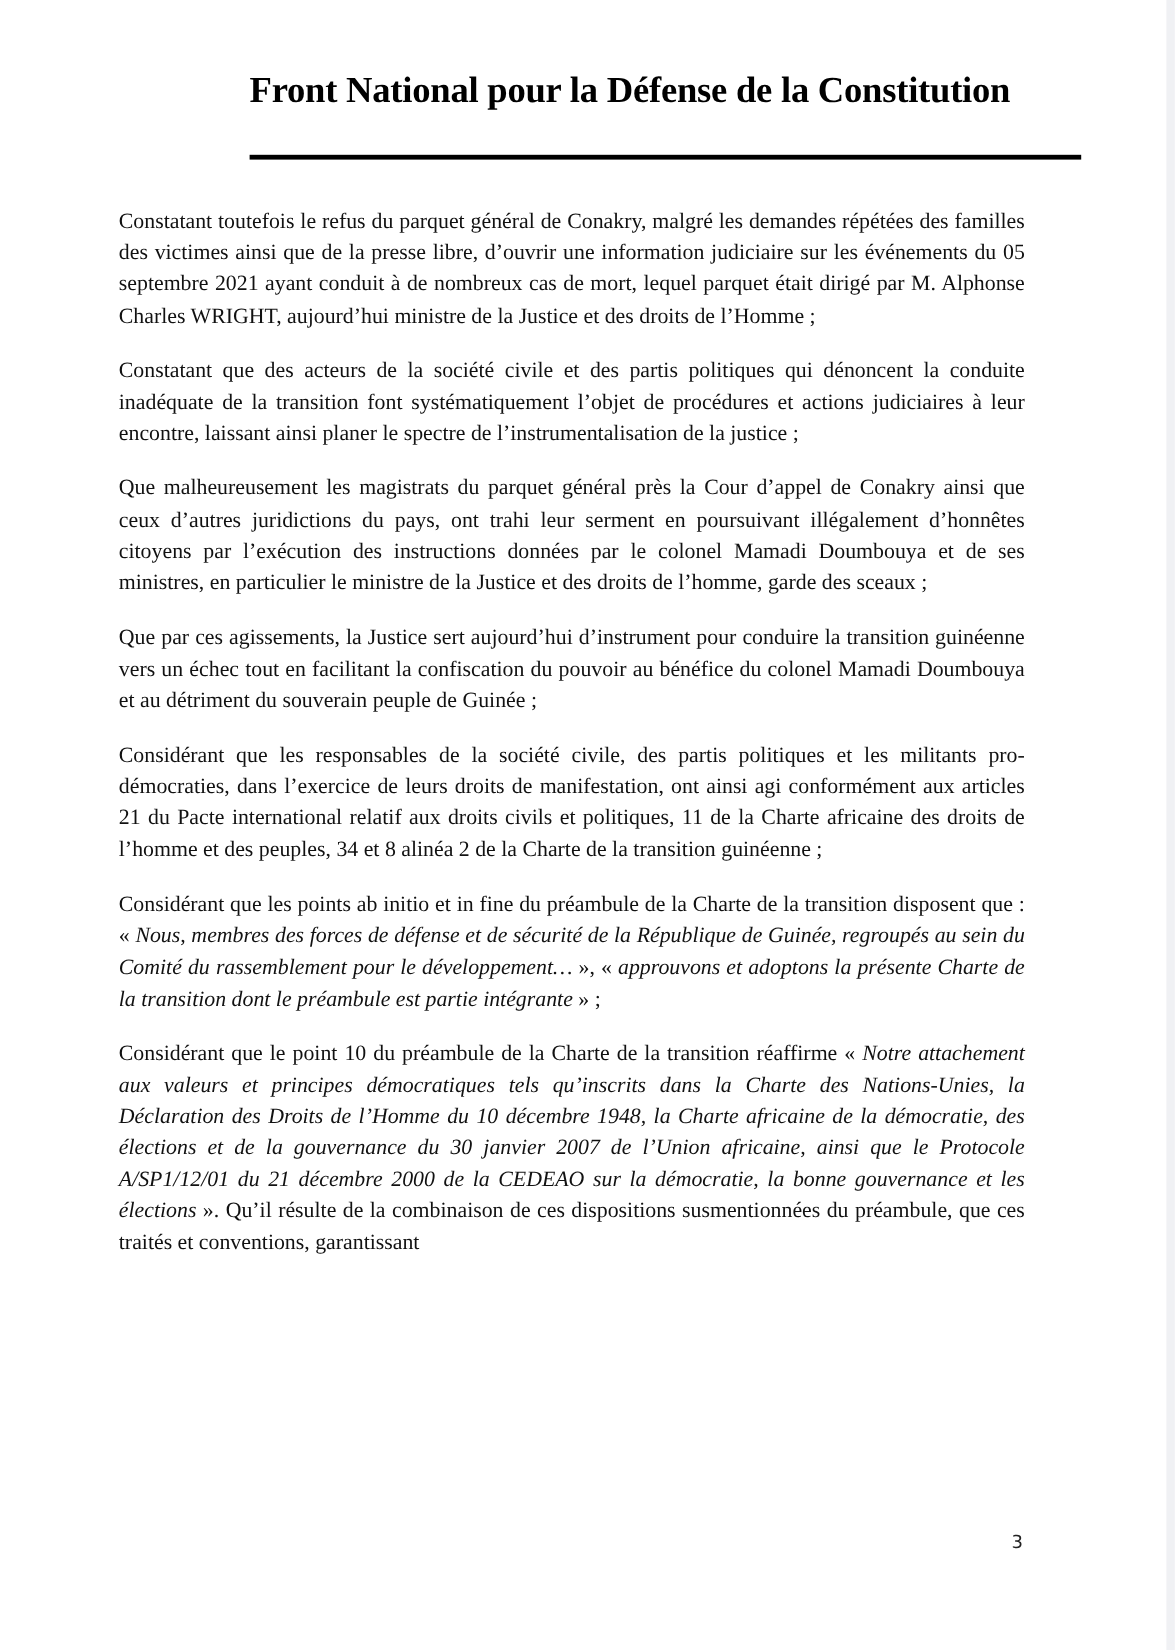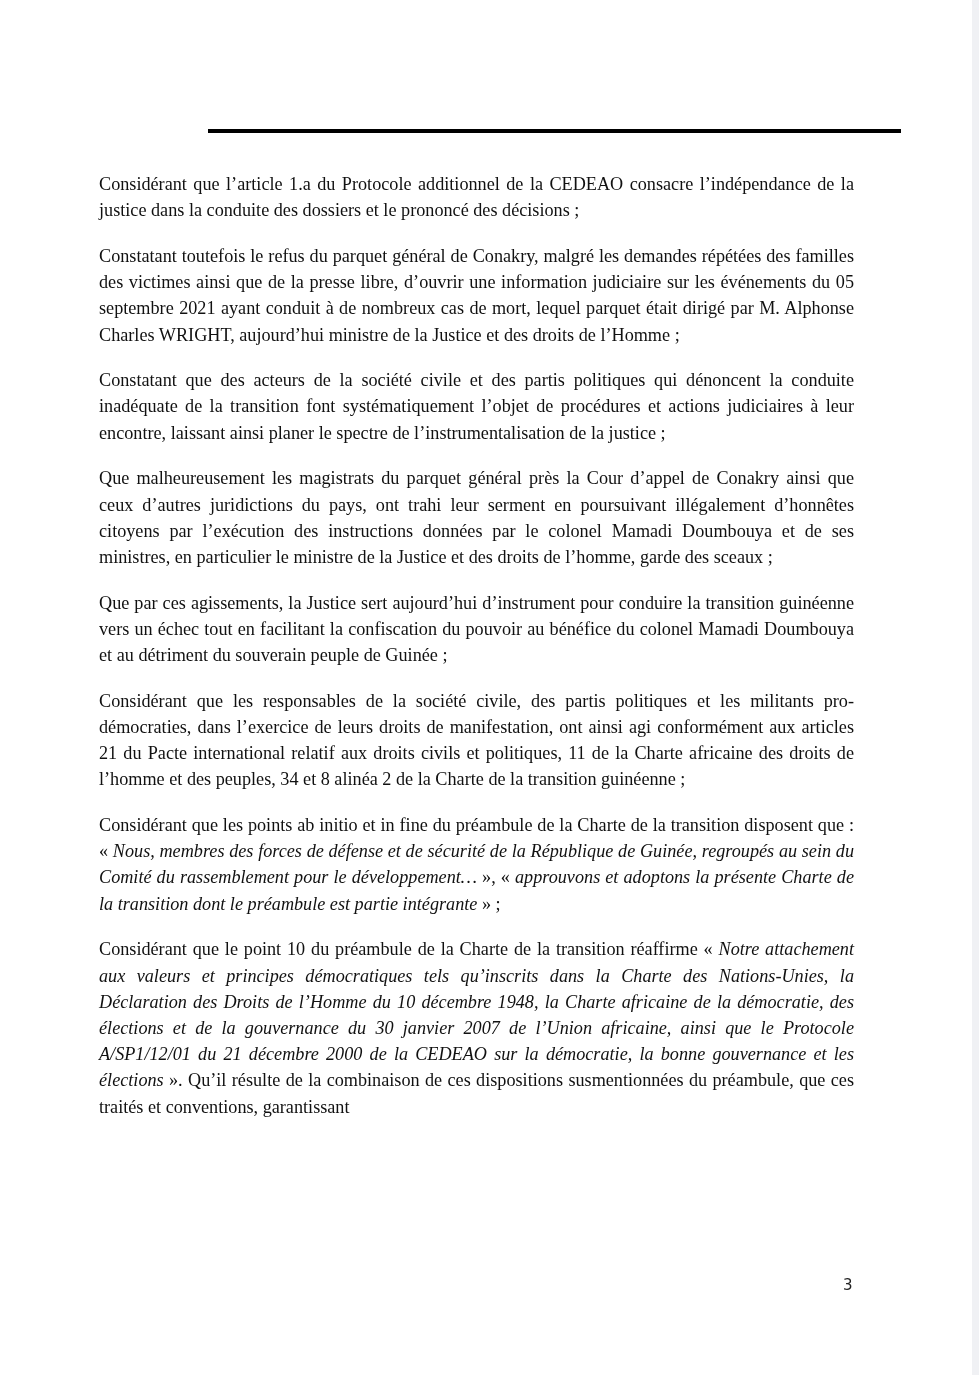--- a/index.html
+++ b/index.html
@@ -73,26 +73,24 @@
       top: 1276px;
       font-family: "DejaVu Sans", sans-serif;
       font-size: 15px;
       color: #222;
     }
   </style>
 </head>
 <body>
 
 <div class="page">
+  <h1 class="doc-title">Front National pour la Défense de la Constitution</h1>
   <div class="title-rule"></div>
 
   <div class="body-text">
-    <p class="para">
-      <span>Considérant que l’article 1.a du Protocole additionnel de la CEDEAO consacre l’indépendance de la justice dans la conduite des dossiers et le prononcé des décisions ;</span>
-    </p>
     <p class="para">
       <span>Constatant toutefois le refus du parquet général de Conakry, malgré les demandes répétées des familles des victimes ainsi que de la presse libre, d’ouvrir une information judiciaire sur les événements du 05 septembre 2021 ayant conduit à de nombreux cas de mort, lequel parquet était dirigé par M. Alphonse Charles WRIGHT, aujourd’hui ministre de la Justice et des droits de l’Homme ;</span>
     </p>
     <p class="para">
       <span>Constatant que des acteurs de la société civile et des partis politiques qui dénoncent la conduite inadéquate de la transition font systématiquement l’objet de procédures et actions judiciaires à leur encontre, laissant ainsi planer le spectre de l’instrumentalisation de la justice ;</span>
     </p>
     <p class="para">
       <span>Que malheureusement les magistrats du parquet général près la Cour d’appel de Conakry ainsi que ceux d’autres juridictions du pays, ont trahi leur serment en poursuivant illégalement d’honnêtes citoyens par l’exécution des instructions données par le colonel Mamadi Doumbouya et de ses ministres, en particulier le ministre de la Justice et des droits de l’homme, garde des sceaux ;</span>
     </p>
     <p class="para">

